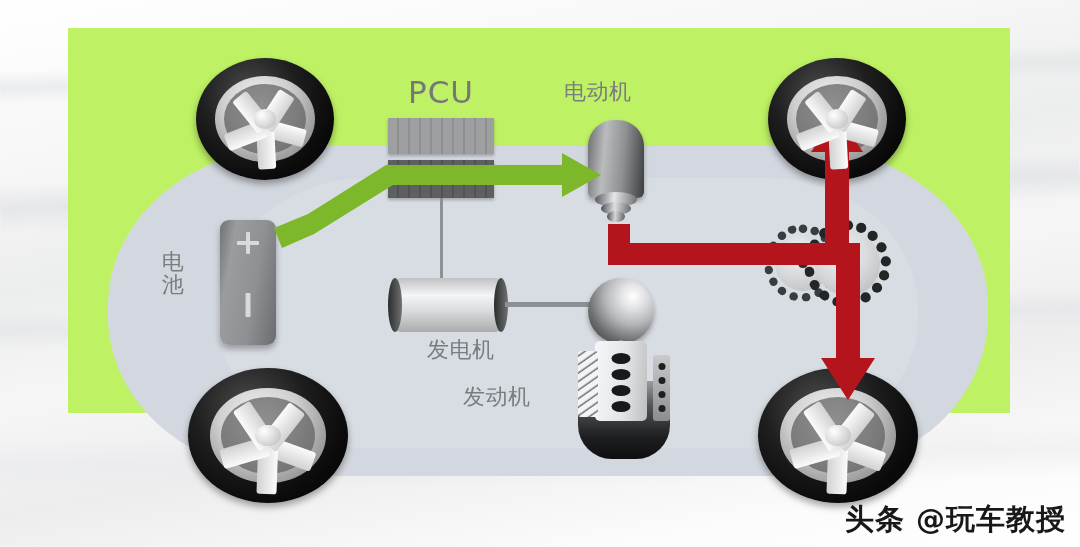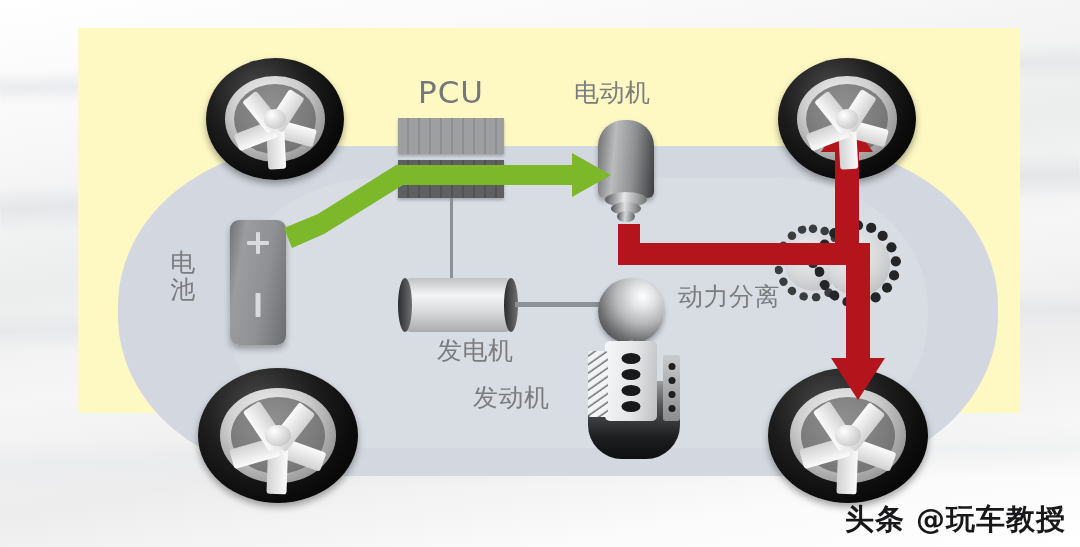--- a/index.html
+++ b/index.html
@@ -10,22 +10,22 @@
   }
   
   .bg-streak{position:absolute;left:0;width:100%;pointer-events:none;}
   #bgs1{top:58px;height:34px;background:linear-gradient(180deg,rgba(255,255,255,0) 0%,rgba(222,224,226,.55) 50%,rgba(255,255,255,0) 100%);transform:rotate(-1.4deg);}
   #bgs2{top:168px;height:48px;background:linear-gradient(180deg,rgba(255,255,255,0) 0%,rgba(216,218,221,.5) 50%,rgba(255,255,255,0) 100%);transform:rotate(-1.8deg);}
   #bgs3{top:300px;height:40px;background:linear-gradient(180deg,rgba(255,255,255,0) 0%,rgba(221,223,226,.45) 50%,rgba(255,255,255,0) 100%);transform:rotate(-1.2deg);}
   #bgs4{top:430px;height:56px;background:linear-gradient(180deg,rgba(255,255,255,0) 0%,rgba(228,230,232,.4) 50%,rgba(255,255,255,0) 100%);transform:rotate(-1deg);}
 
   
   #panel{
-    position:absolute;left:78px;top:28px;width:942px;height:385px;
-    background:#fef9c3;
+    position:absolute;left:68px;top:28px;width:942px;height:385px;
+    background:#bef264;
   }
   
   #carbody{
     position:absolute;left:40px;top:118px;width:880px;height:330px;
     background:#d3d8e0;
     border-radius:190px/160px;
   }
   #carbody2{
     position:absolute;left:150px;top:150px;width:700px;height:270px;
     background:#d8dce3;border-radius:150px/130px;
@@ -109,21 +109,21 @@
   .gear .hubdot{position:absolute;left:44%;top:44%;width:12%;height:12%;border-radius:50%;background:#1b1d1f;}
   #gear-back{left:696px;top:196px;width:78px;height:78px;opacity:.9;}
   #gear-front{left:736px;top:192px;width:88px;height:88px;}
 
   
   #green-flow{position:absolute;left:0;top:0;width:942px;height:489px;pointer-events:none;}
   
   #red-flow{position:absolute;left:0;top:0;width:942px;height:489px;pointer-events:none;}
 
   
-  .lbl{position:absolute;color:#7b7c7e;font-size:25px;line-height:1.06;letter-spacing:.5px;white-space:pre;}
+  .lbl{position:absolute;color:#7b7c7e;font-size:22px;line-height:1.06;letter-spacing:.5px;white-space:pre;}
   #lbl-pcu{left:340px;top:48px;font-size:31px;color:#767779;letter-spacing:1px;}
   #lbl-motor{left:496px;top:52px;}
   #lbl-battery{left:88px;top:222px;width:34px;text-align:center;}
   #lbl-generator{left:325px;top:310px;margin-left:34px;}
   #lbl-engine{left:395px;top:357px;}
   #lbl-split{left:600px;top:256px;}
 
   
   #watermark{position:absolute;right:14px;bottom:7px;color:#18181a;
     font-size:29px;font-weight:bold;letter-spacing:1px;
@@ -296,17 +296,16 @@
 
     <path d="M 768 215 L 792 215 L 792 330 L 807 330 L 780 372 L 753 330 L 768 330 Z" fill="#b4151c"></path>
   </svg>
 
   <div class="lbl" id="lbl-pcu">PCU</div>
   <div class="lbl" id="lbl-motor">电动机</div>
   <div class="lbl" id="lbl-battery">电
 池</div>
   <div class="lbl" id="lbl-generator">发电机</div>
   <div class="lbl" id="lbl-engine">发动机</div>
-  <div class="lbl" id="lbl-split">动力分离</div>
 
 </div>
 
 <div id="watermark">头条 @玩车教授</div>
 
 </body></html>

